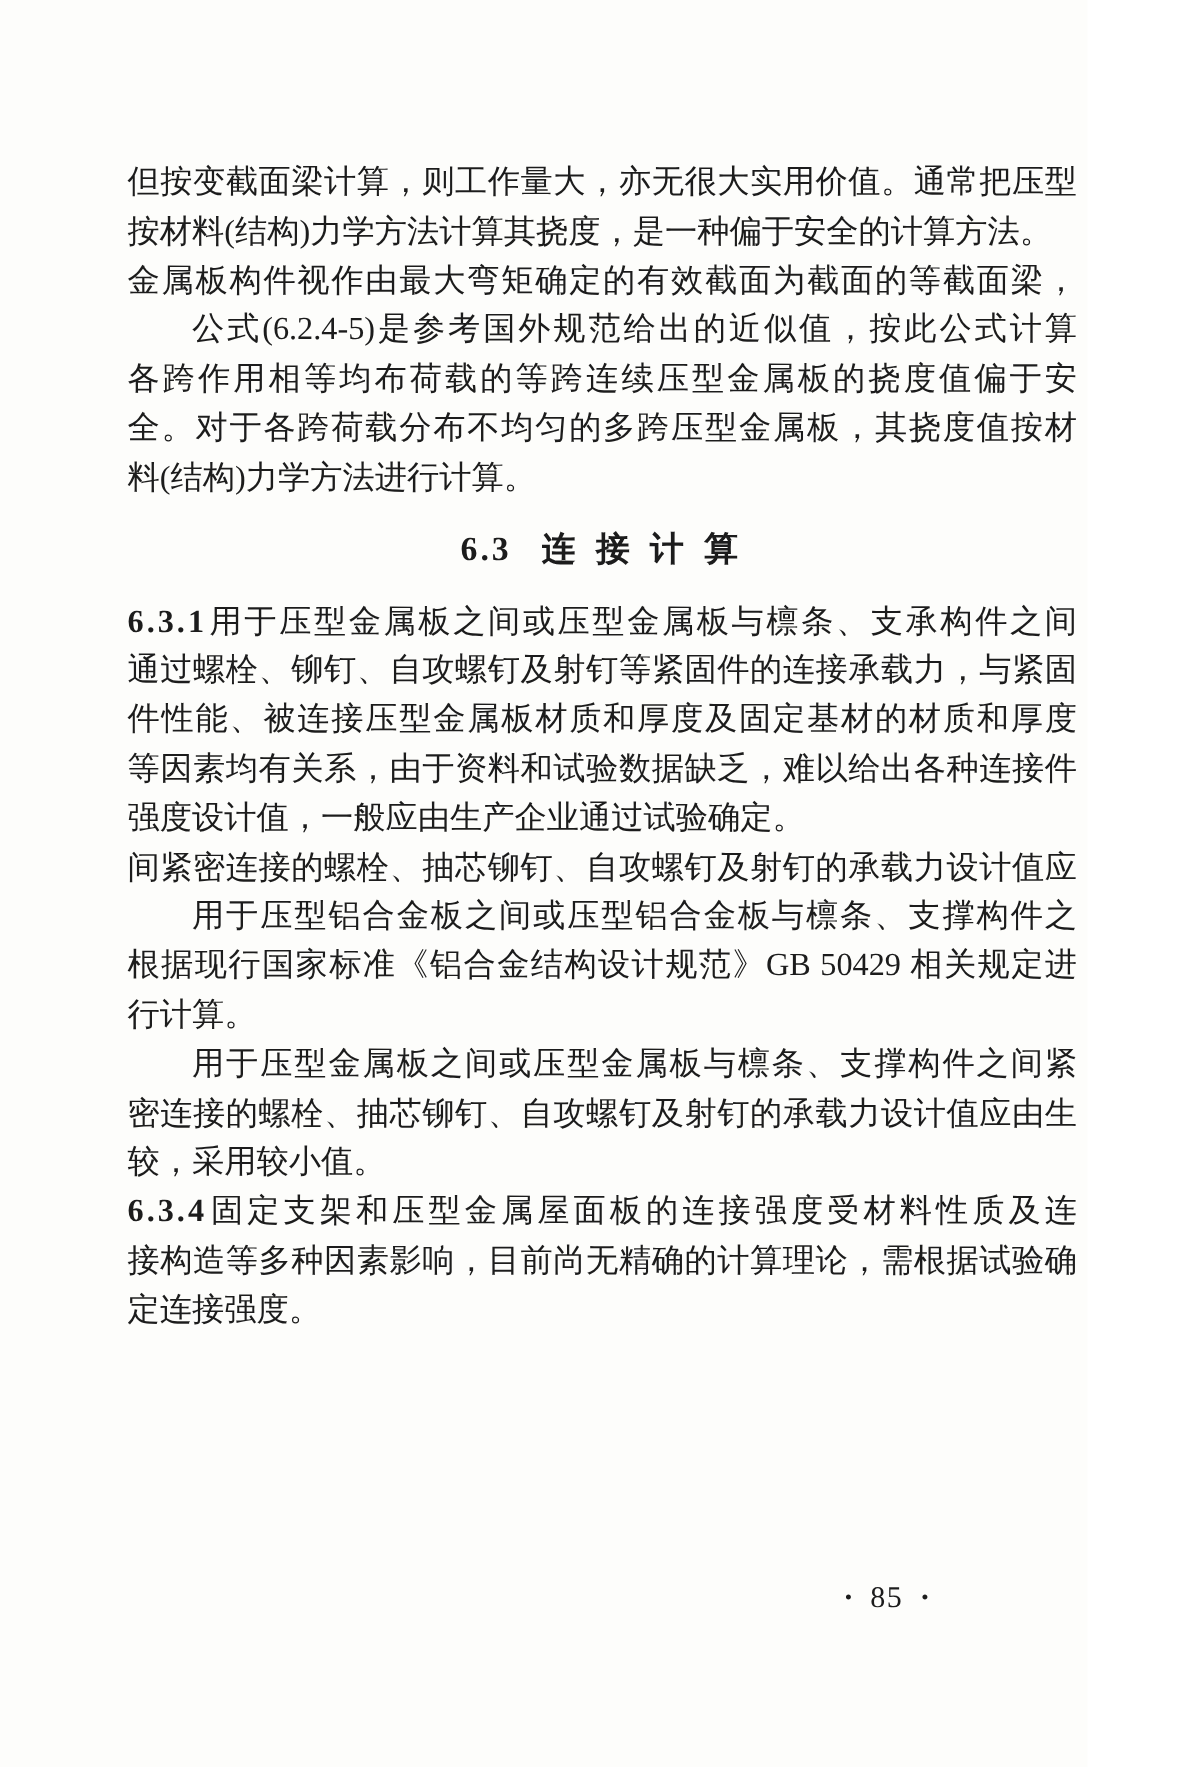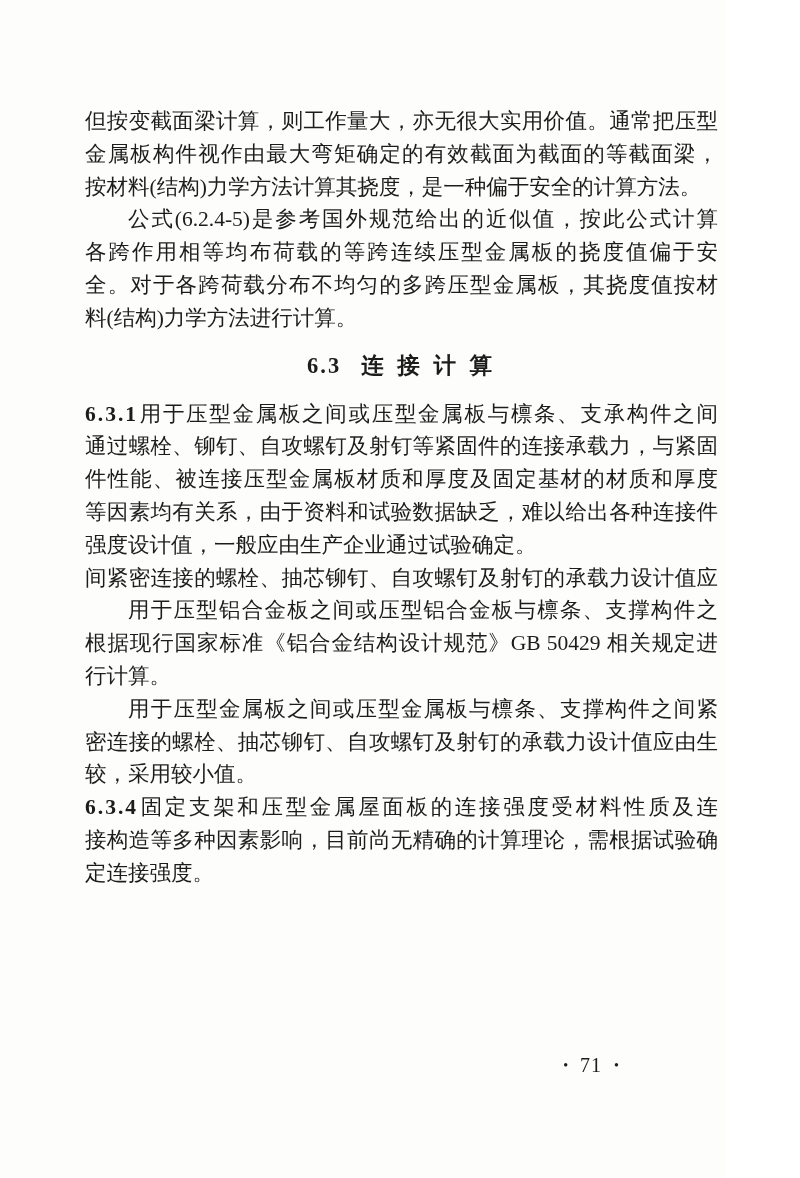--- a/index.html
+++ b/index.html
@@ -58,22 +58,22 @@
   .page-number .num { margin: 0 12px; letter-spacing: 1px; }
 </style>
 </head>
 <body>
 
 <div class="page">
   <div class="content">
 
     <div>
       <div class="line">但按变截面梁计算，则工作量大，亦无很大实用价值。通常把压型</div>
+      <div class="line end">按材料(结构)力学方法计算其挠度，是一种偏于安全的计算方法。</div>
       <div class="line">金属板构件视作由最大弯矩确定的有效截面为截面的等截面梁，</div>
-      <div class="line end">按材料(结构)力学方法计算其挠度，是一种偏于安全的计算方法。</div>
     </div>
 
     <div>
       <div class="line indent">公式(6.2.4-5)是参考国外规范给出的近似值，按此公式计算</div>
       <div class="line">各跨作用相等均布荷载的等跨连续压型金属板的挠度值偏于安</div>
       <div class="line">全。对于各跨荷载分布不均匀的多跨压型金属板，其挠度值按材</div>
       <div class="line end">料(结构)力学方法进行计算。</div>
     </div>
 
     <div class="heading">
@@ -108,15 +108,15 @@
       <div class="line">
         <span class="sec-num">6.3.4</span><span>固定支架和压型金属屋面板的连接强度受材料性质及连</span>
       </div>
       <div class="line">接构造等多种因素影响，目前尚无精确的计算理论，需根据试验确</div>
       <div class="line end">定连接强度。</div>
     </div>
 
   </div>
 
   <div class="page-number">
-    <span class="dot">•</span><span class="num">71</span><span class="dot">•</span>
+    <span class="dot">•</span><span class="num">85</span><span class="dot">•</span>
   </div>
 </div>
 
 </body></html>

